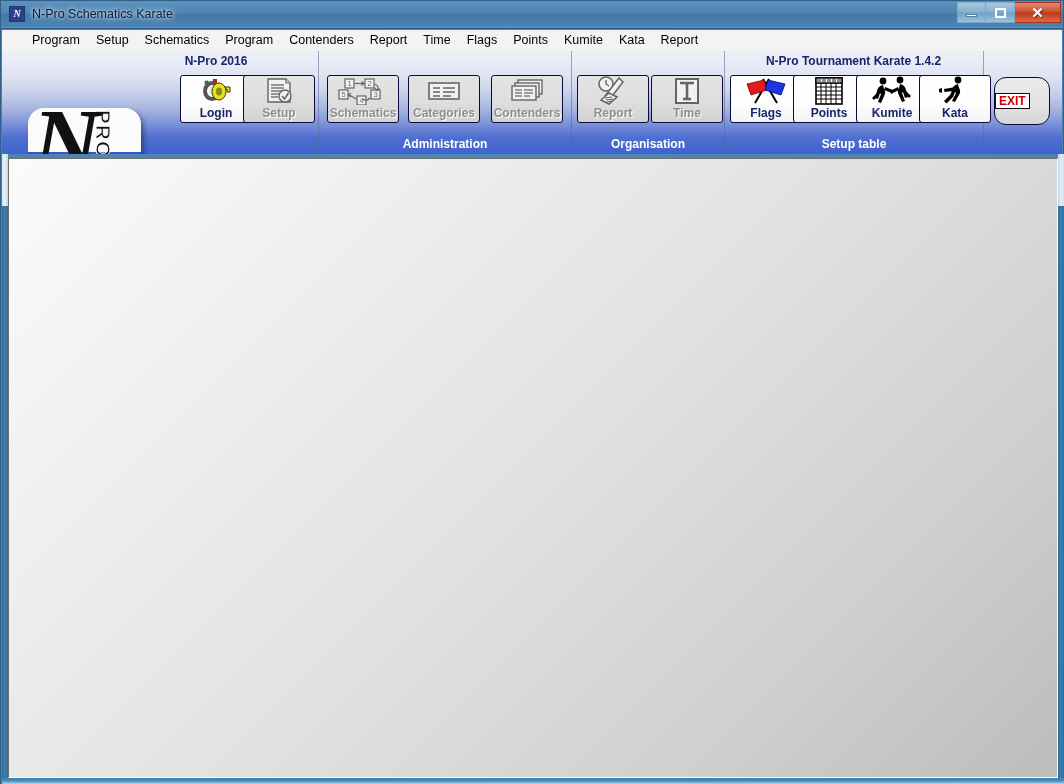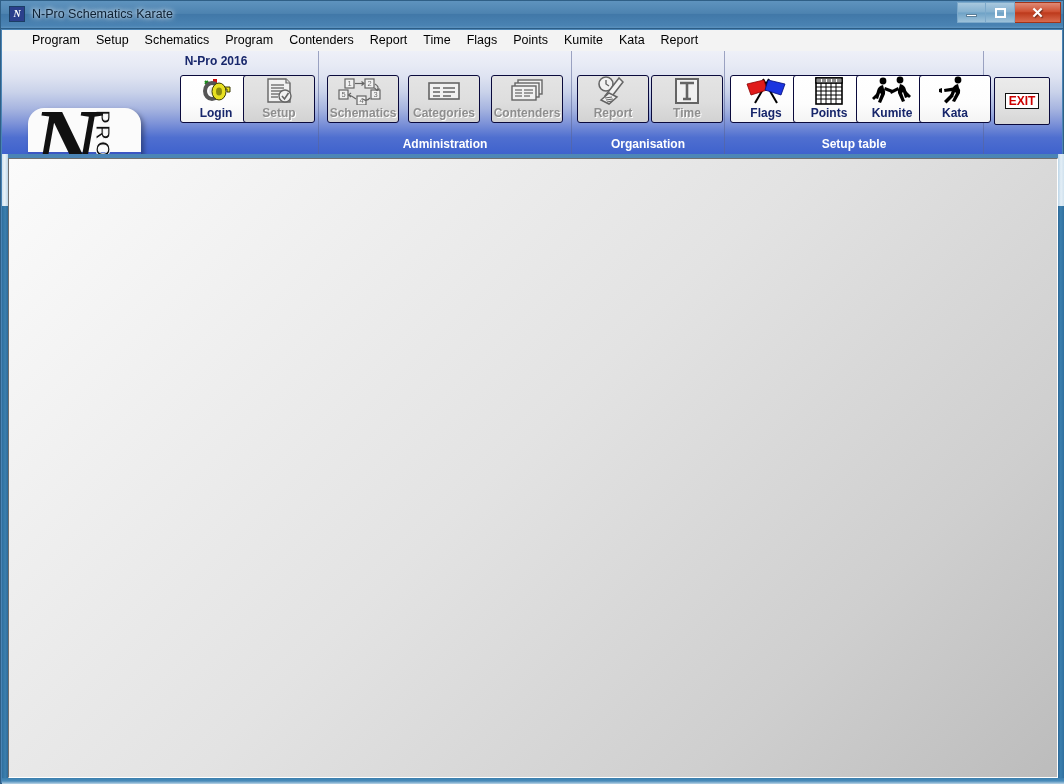--- a/index.html
+++ b/index.html
@@ -249,23 +249,23 @@
     margin-bottom: 1px;
   }
   .tb-btn.disabled .tb-icon { opacity: 0.55; }
 
   
   .exit-btn {
     position: absolute;
     left: 993px; top: 76px;
     width: 56px; height: 48px;
     border: 1px solid #0a0a3c;
-    border-radius: 2px;
+    border-radius: 12px;
     background: linear-gradient(to bottom, #ebebeb 0%, #e2e2e2 60%, #d6d6d6 100%);
-    display: flex; align-items: center; justify-content: center;
+    display: flex; align-items: center; 
   }
   .exit-label {
     font-size: 12px;
     font-weight: bold;
     color: #cc0000;
     background: #ffffff;
     border: 1px solid #111111;
     padding: 0 3px;
     letter-spacing: 0px;
     font-family: "Liberation Sans", sans-serif;
@@ -361,20 +361,21 @@
     <div class="tb-sep" style="left:722px"></div>
     <div class="tb-sep" style="left:981px"></div>
 
     <div class="logo">
       <div class="logo-bar"></div>
       <div class="logo-n">N</div>
       <div class="logo-pro">PRO</div>
     </div>
 
     <div class="tb-group-title" style="left:126px; top:3px; width:176px;">N-Pro 2016</div>
+    <div class="tb-group-title" style="left:722px; top:3px; width:259px;">N-Pro Tournament Karate 1.4.2</div>
 
     <div class="tb-group-footer" style="left:317px; width:252px;">Administration</div>
     <div class="tb-group-footer" style="left:570px; width:152px;">Organisation</div>
     <div class="tb-group-footer" style="left:723px; width:258px;">Setup table</div>
 
     <div class="tb-btn enabled" style="left:166px; top:24px;margin-left:12px;">
       <div class="tb-icon">
         <svg width="34" height="26" viewBox="0 0 34 26">
           <path d="M6 3 L9 6 M6 6 L9 3" stroke="#1a8a1a" stroke-width="2"></path>
           <rect x="14" y="1" width="4" height="4" fill="#d01010"></rect>

